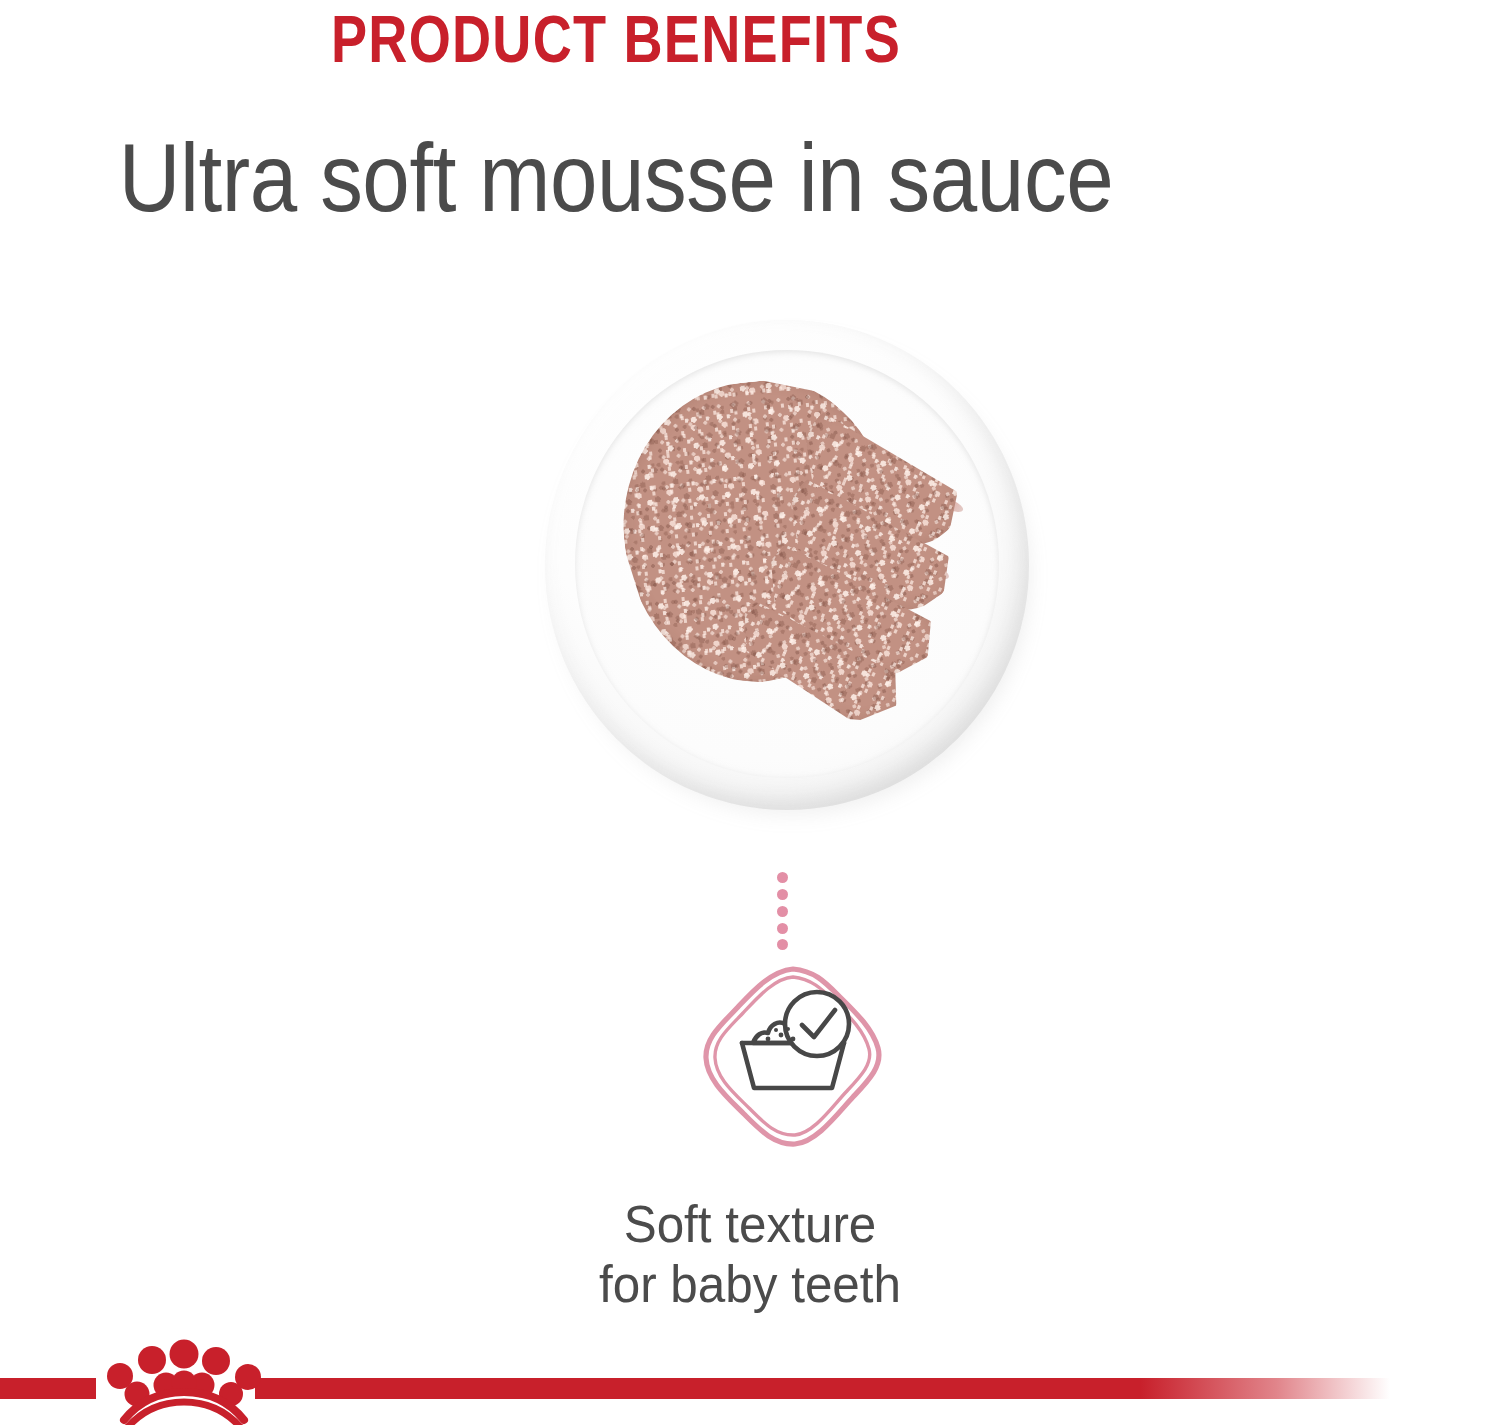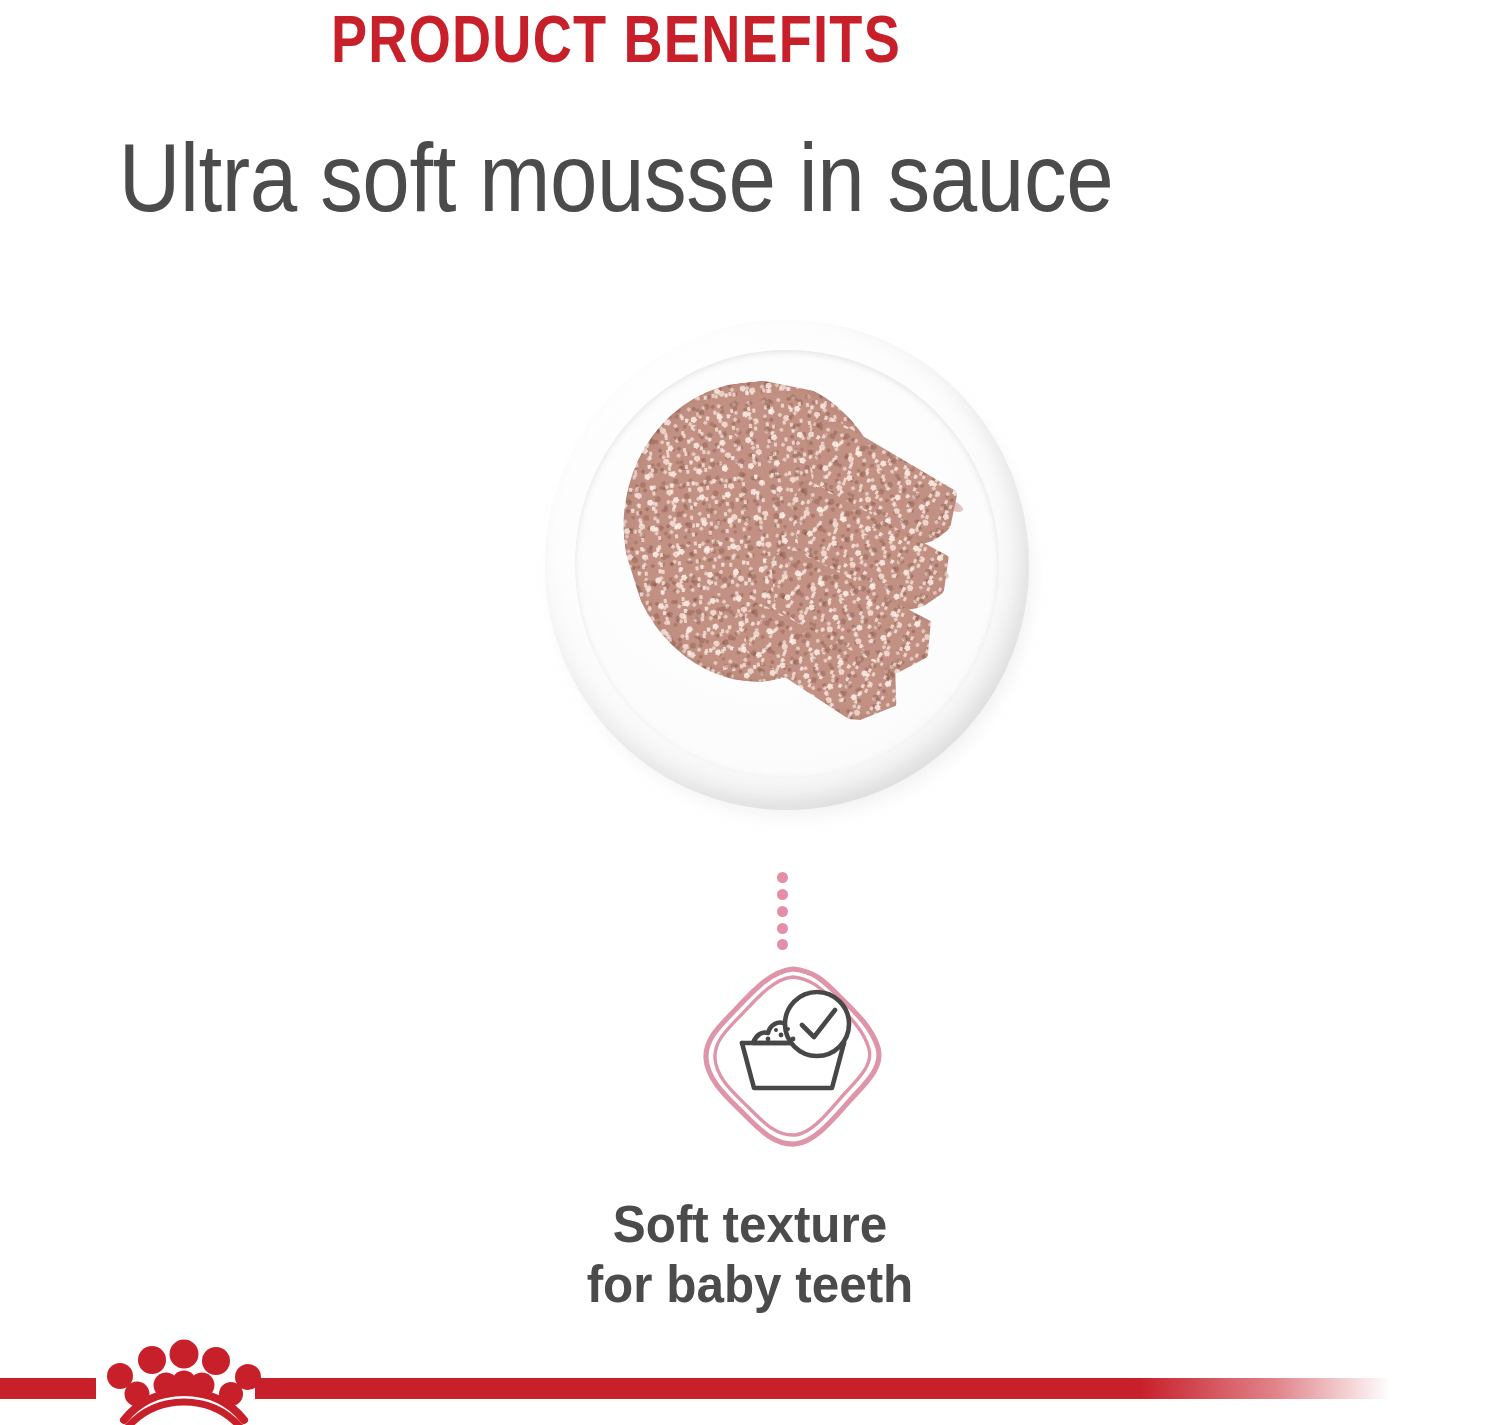--- a/index.html
+++ b/index.html
@@ -208,21 +208,21 @@
 
   
   #benefit-caption {
     position: absolute;
     left: 0;
     top: 1194px;
     width: 1500px;
     text-align: center;
     color: #4B4B4B;
     font-family: "Liberation Sans Narrow", "Liberation Sans", sans-serif;
-    font-weight: 700;
+    font-weight: 400;
     font-size: 52px;
     line-height: 60px;
     letter-spacing: 0px;
   }
   #benefit-caption .cap-line { display: block; transform: scaleX(0.95); }
 
   
   #brand-footer {
     position: absolute;
     left: 0;

